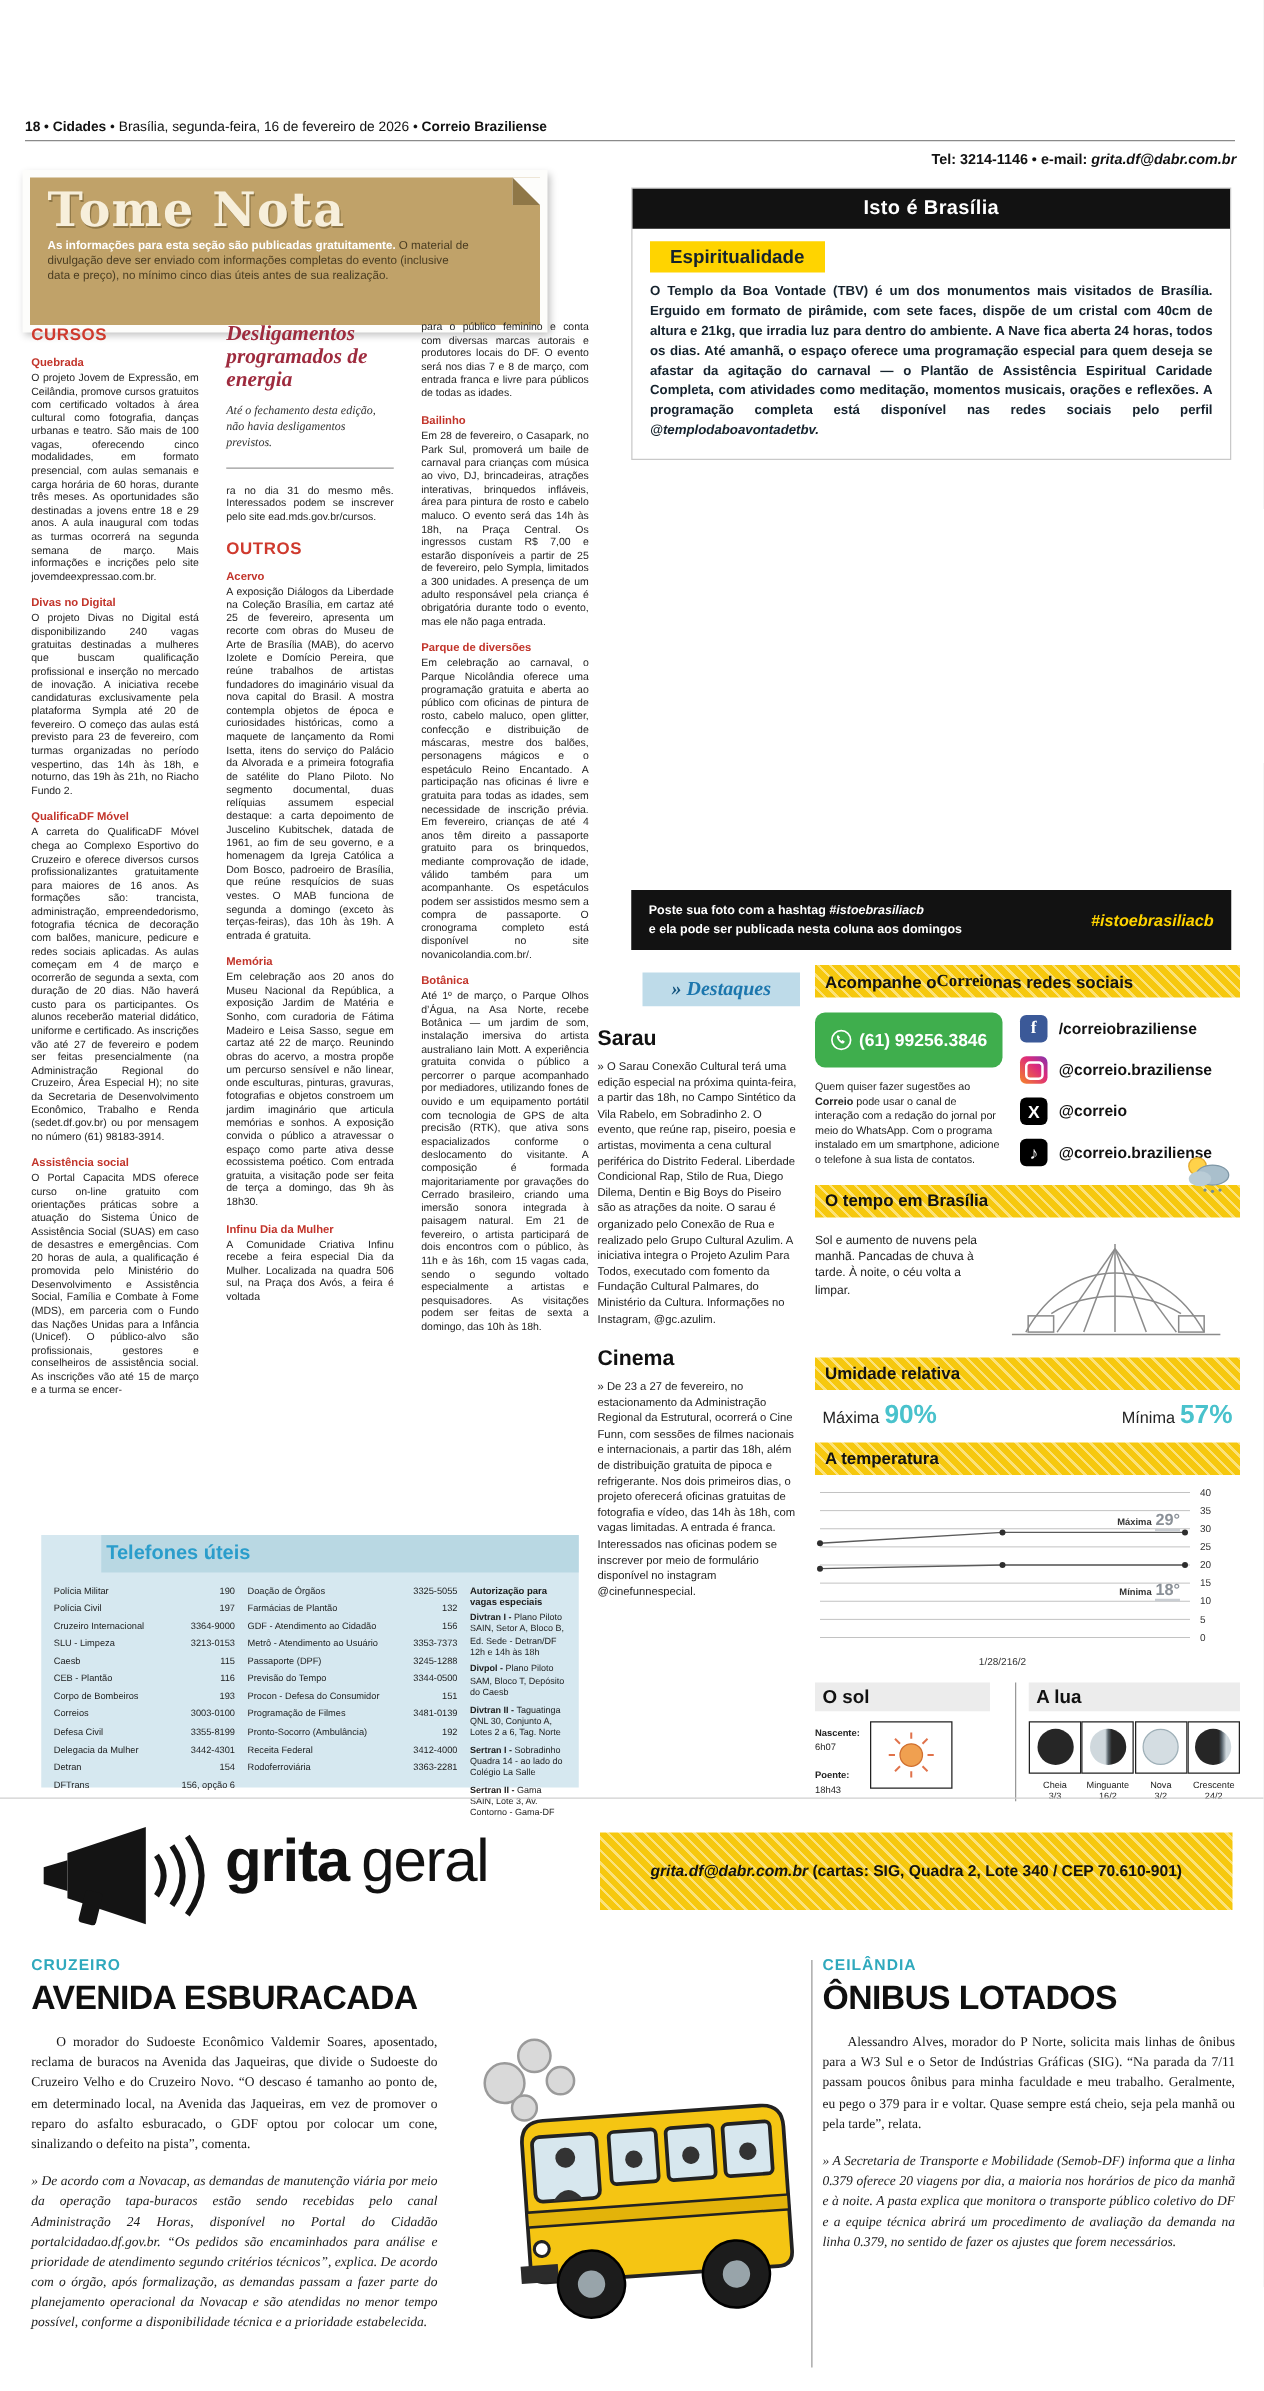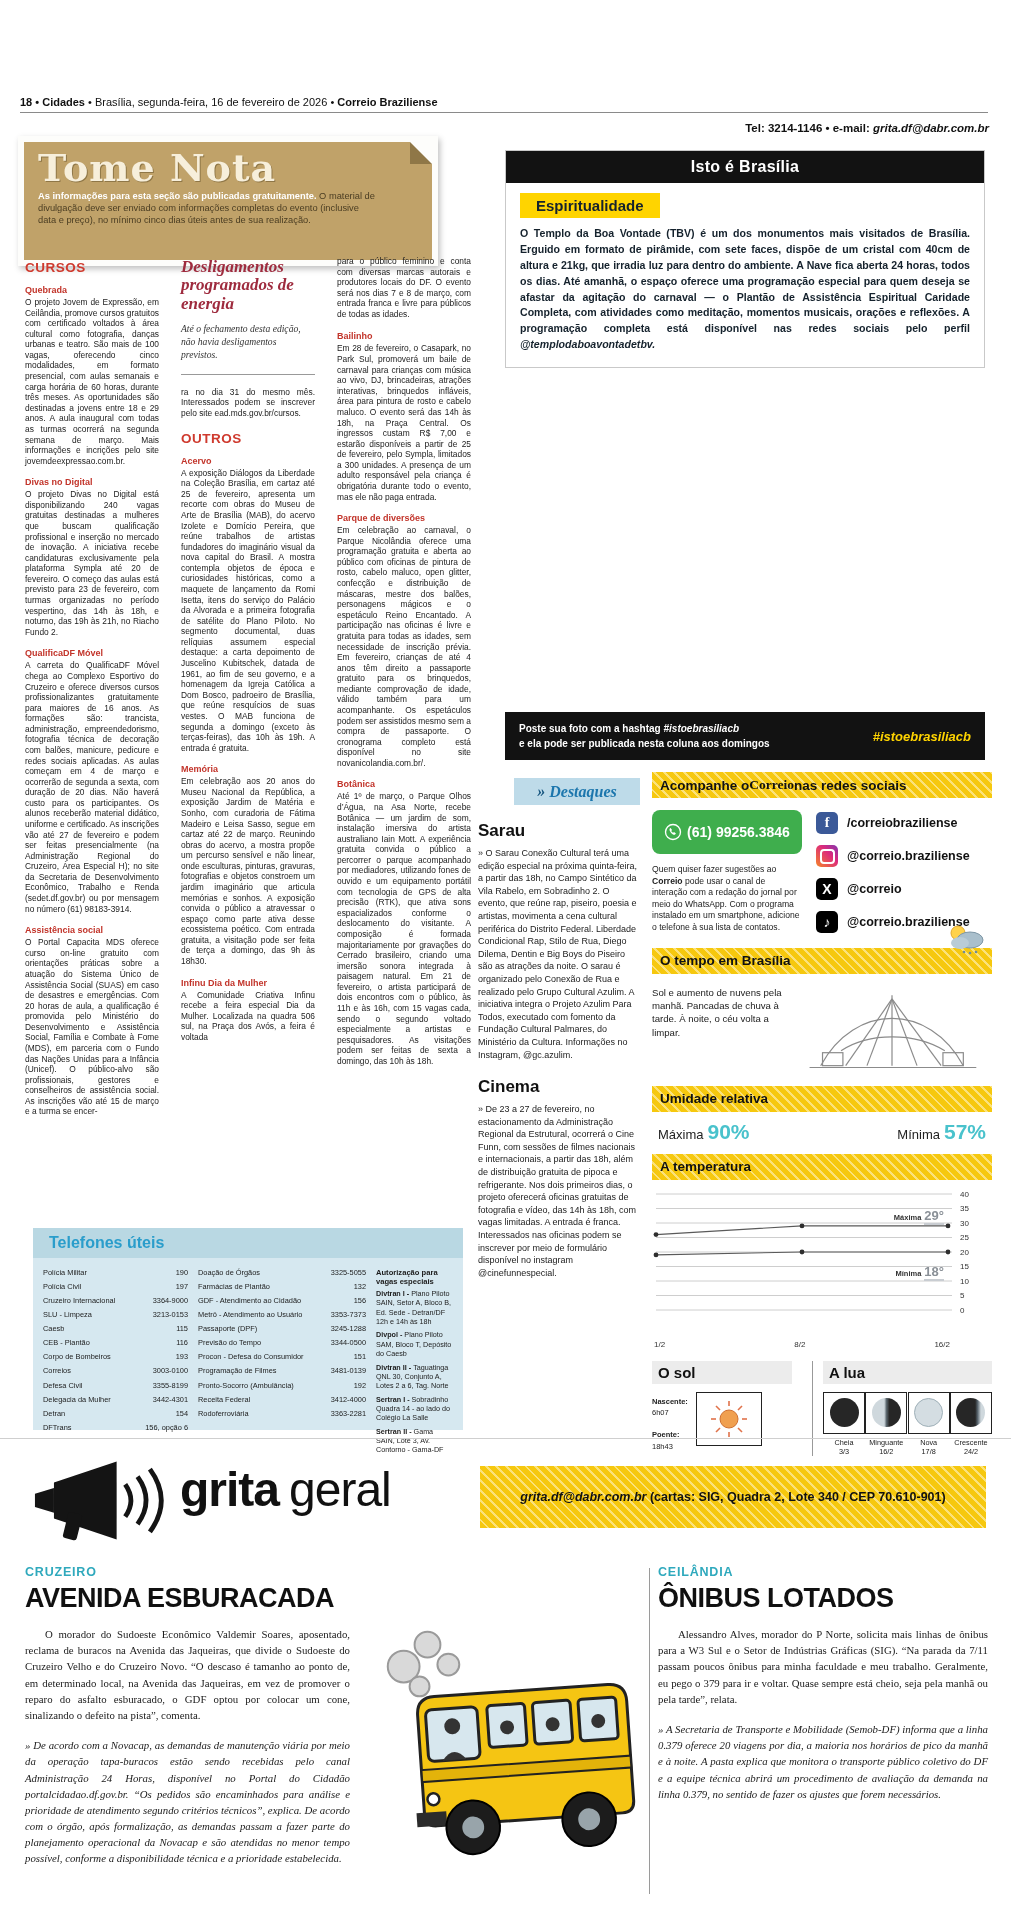--- a/index.html
+++ b/index.html
@@ -97,21 +97,21 @@
   .tempo-row{display:flex;gap:8px;margin:12px 0 12px;align-items:flex-start;}
   .tempo-row p{width:142px;margin:0;font-size:9.6px;line-height:1.4;color:#222;}
   .umid-row{display:flex;justify-content:space-between;padding:8px 6px 10px;}
   .umid{display:flex;align-items:baseline;gap:4px;}
   .umid .lab{font-size:13px;color:#222;}
   .umid .val{font-size:21px;font-weight:800;color:#49c2cc;}
   .chart-wrap{position:relative;margin-top:6px;}
   .chart-lab{position:absolute;display:flex;align-items:baseline;gap:3px;}
   .chart-lab .s{font-size:7.5px;font-weight:700;color:#333;}
   .chart-lab .v{font-size:13px;font-weight:800;color:#8a9097;border-bottom:2px solid #c9cdd2;}
-  .xlabels{display:flex;justify-content:space-between;width:296px;font-size:8px;color:#333;margin-top:18px;padding-left:2px;}
+  .xlabels{display:flex;justify-content:center;width:296px;font-size:8px;color:#333;margin-top:2px;padding-left:2px;}
   .sol-lua{display:flex;margin-top:12px;}
   .sol{width:140px;padding-right:10px;}
   .mini-head{background:#ececec;font-weight:800;font-size:15px;padding:3px 6px;margin-bottom:8px;color:#111;}
   .sol-body{display:flex;gap:8px;}
   .sol-times{font-size:7.5px;line-height:1.5;color:#222;padding-top:4px;}
   .sol-times .tl{font-weight:700;}
   .sun-box{width:64px;height:52px;border:1.5px solid #222;display:flex;align-items:center;justify-content:center;background:#fff;}
   .vline{width:1px;background:#999;margin:0 10px;}
   .lua{flex:1;}
   .moons{display:flex;justify-content:space-between;}
@@ -119,22 +119,22 @@
   .moon-box{width:40px;height:40px;border:1.5px solid #222;display:flex;align-items:center;justify-content:center;background:#fff;}
   .moon{width:29px;height:29px;border-radius:50%;}
   .moon-full{background:#262626;}
   .moon-waning{background:linear-gradient(90deg,#cfd8dd 0 42%,#5a666d 50%,#262626 60%);}
   .moon-new{background:#d4dde2;border:1px solid #9fb0b8;box-sizing:border-box;}
   .moon-crescent{background:linear-gradient(90deg,#262626 0 66%,#55616a 74%,#cfd8dd 86%);}
   .moon-lab{font-size:7.3px;line-height:1.25;margin-top:4px;color:#222;}
 
   
   .phones{position:absolute;left:33px;top:1228px;width:430px;height:202px;background:#d6e8f0;box-sizing:border-box;}
-  .ph-head{height:30px;background:#b9d8e3;display:flex;align-items:center;padding:0 16px;
-           color:#2a9dcb;font-weight:800;font-size:16px;}
+  .ph-head{height:30px;background:#b9d8e3;display:flex;align-items:center;padding:0 4px;
+           color:#2a9dcb;font-weight:800;font-size:16px;margin-left:48px;}
   .ph-body{display:flex;padding:8px 10px 0;gap:10px;}
   .ph-col1{width:145px;}
   .ph-col2{width:168px;}
   .ph-col3{flex:1;}
   .ph-row{display:flex;justify-content:space-between;font-size:7.4px;line-height:1.9;color:#1c1c1c;}
   .ph-row .num{text-align:right;}
   .ph3-title{font-weight:800;font-size:7.6px;margin:2px 0 3px;color:#1c1c1c;}
   .ph3-entry{font-size:7.2px;line-height:1.3;margin-bottom:4px;color:#1c1c1c;}
   .ph3-entry .nm{font-weight:800;}
 
@@ -452,21 +452,21 @@
           <div class="moon-cell">
             <div class="moon-box">
                 <div class="moon moon-waning"></div>
               </div>
             <div class="moon-lab"><span>Minguante</span><br><span>16/2</span></div>
           </div>
           <div class="moon-cell">
             <div class="moon-box">
                 <div class="moon moon-new"></div>
               </div>
-            <div class="moon-lab"><span>Nova</span><br><span>17/8</span></div>
+            <div class="moon-lab"><span>Nova</span><br><span>3/2</span></div>
           </div>
           <div class="moon-cell">
             <div class="moon-box">
                 <div class="moon moon-crescent"></div>
               </div>
             <div class="moon-lab"><span>Crescente</span><br><span>24/2</span></div>
           </div>
         </div>
       </div>
     </div>

